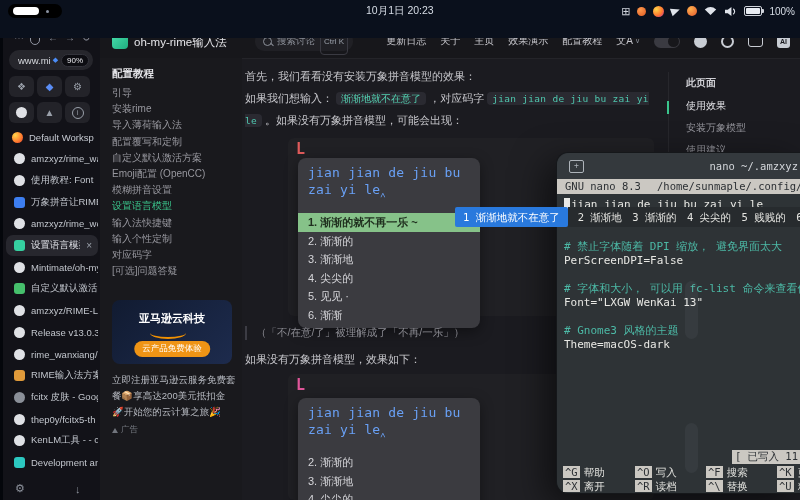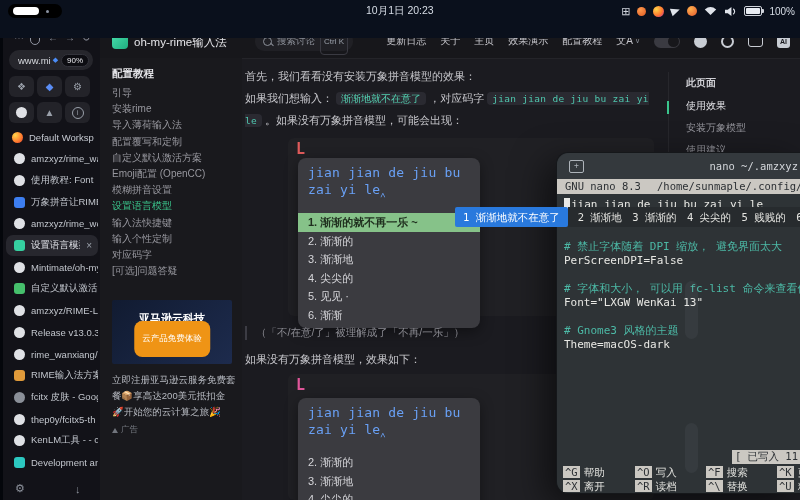--- a/index.html
+++ b/index.html
@@ -77,24 +77,24 @@
   .hico-ring{width:9px;height:9px;border-radius:50%;border:2px solid #c9cdd4}
   .hico-tv{width:13px;height:10px;border:1.5px solid #c9cdd4;border-radius:3px}
   .hico-ai{width:13px;height:13px;border-radius:3px;background:#c9cdd4;color:#17171b;font-size:7px;font-weight:bold;text-align:center;line-height:13px}
 
   
   #dsidebar{position:absolute;left:100px;top:58px;bottom:0;width:142px;background:#19191d}
   #ds-head{position:absolute;left:12px;top:9px;font-size:10.5px;font-weight:bold;color:#e2e2e6}
   #ds-items{position:absolute;left:12px;top:28px}
   .ds-item{height:16.2px;font-size:10px;color:#97979e;white-space:nowrap;overflow:hidden;width:126px}
   .ds-item.active{color:#3ac58c}
-  #ad-banner{position:absolute;left:12px;top:242px;width:120px;height:64px;border-radius:2px;background:linear-gradient(135deg,#111b31,#1d2b4d);overflow:hidden}
+  #ad-banner{position:absolute;left:12px;top:242px;width:120px;height:64px;border-radius:8px;background:linear-gradient(135deg,#111b31,#1d2b4d);overflow:hidden}
   #ad-banner .t{position:absolute;left:0;right:0;top:11px;text-align:center;font-size:11px;font-weight:bold;color:#fff}
   #ad-banner .smile{position:absolute;left:38px;top:27px;width:36px;height:10px;border-bottom:2px solid #f19100;border-radius:50%}
-  #ad-banner .btn{position:absolute;left:50%;transform:translateX(-50%);bottom:7px;background:#ef9415;color:#fff;font-size:8.5px;border-radius:8px;padding:12px 8px;white-space:nowrap}
+  #ad-banner .btn{position:absolute;left:50%;transform:translateX(-50%);bottom:7px;background:#ef9415;color:#fff;font-size:8.5px;border-radius:8px;padding:2px 8px;white-space:nowrap}
   #ad-text{position:absolute;left:12px;top:314px;width:124px;font-size:9.5px;color:#b7bac1;line-height:16px}
   #ad-label{position:absolute;left:12px;top:366px;font-size:8.5px;color:#71757d;display:flex;align-items:center;gap:3px}
   #ad-label .tri{width:0;height:0;border-bottom:5px solid #71757d;border-left:3px solid transparent;border-right:3px solid transparent}
 
   
   .para{position:absolute;font-size:11px;color:#c7c7cc;line-height:20.5px}
   .chip{background:#2a2a31;border-radius:4px;padding:1px 5px;color:#53d0b0;font-size:10px}
   .codechip{background:#2a2a31;border-radius:4px;padding:1px 5px;color:#4fc7ae;font-size:9.5px;letter-spacing:.3px}
   .mockup{position:absolute;left:288px;width:366px;background:#202024;border-radius:6px}
   .Lmark{position:absolute;left:8px;top:2px;font:700 15px "DejaVu Sans Mono",monospace}

